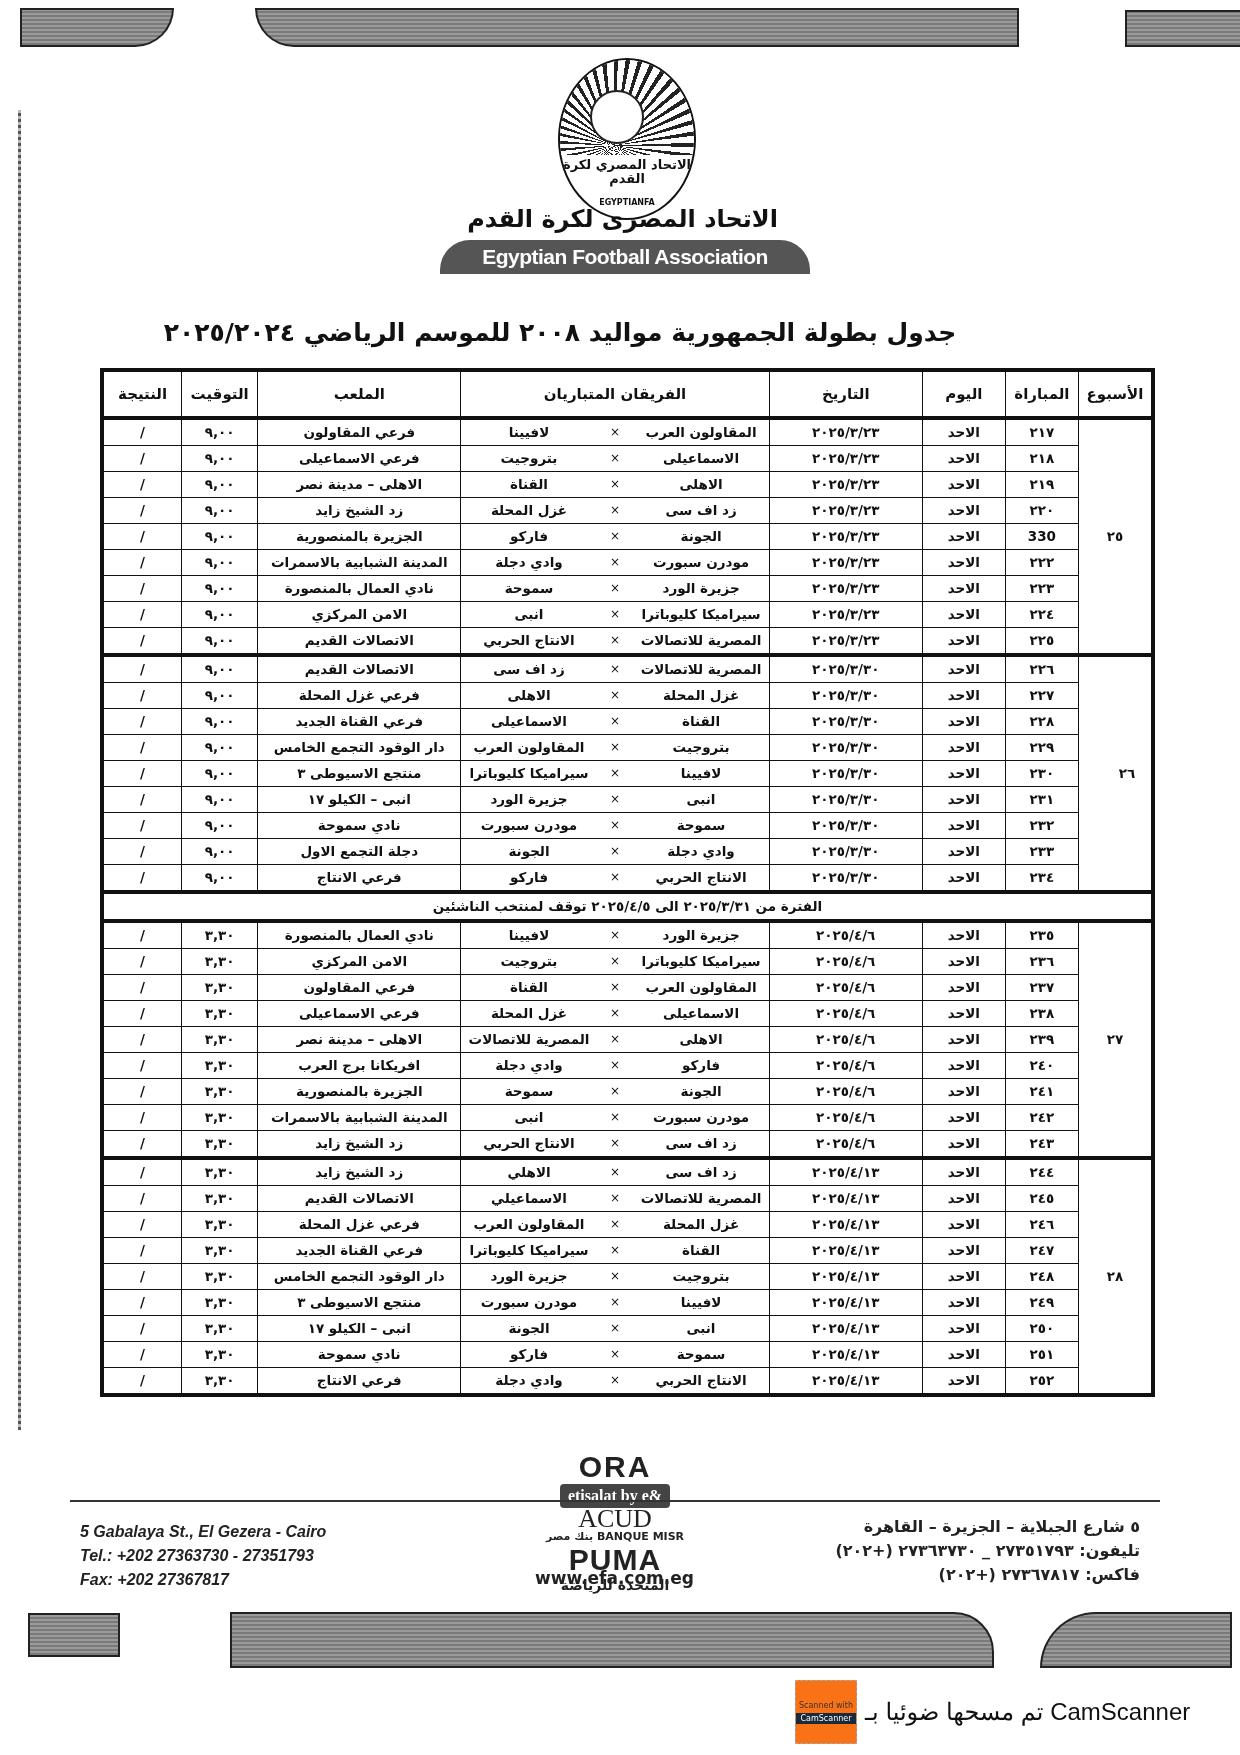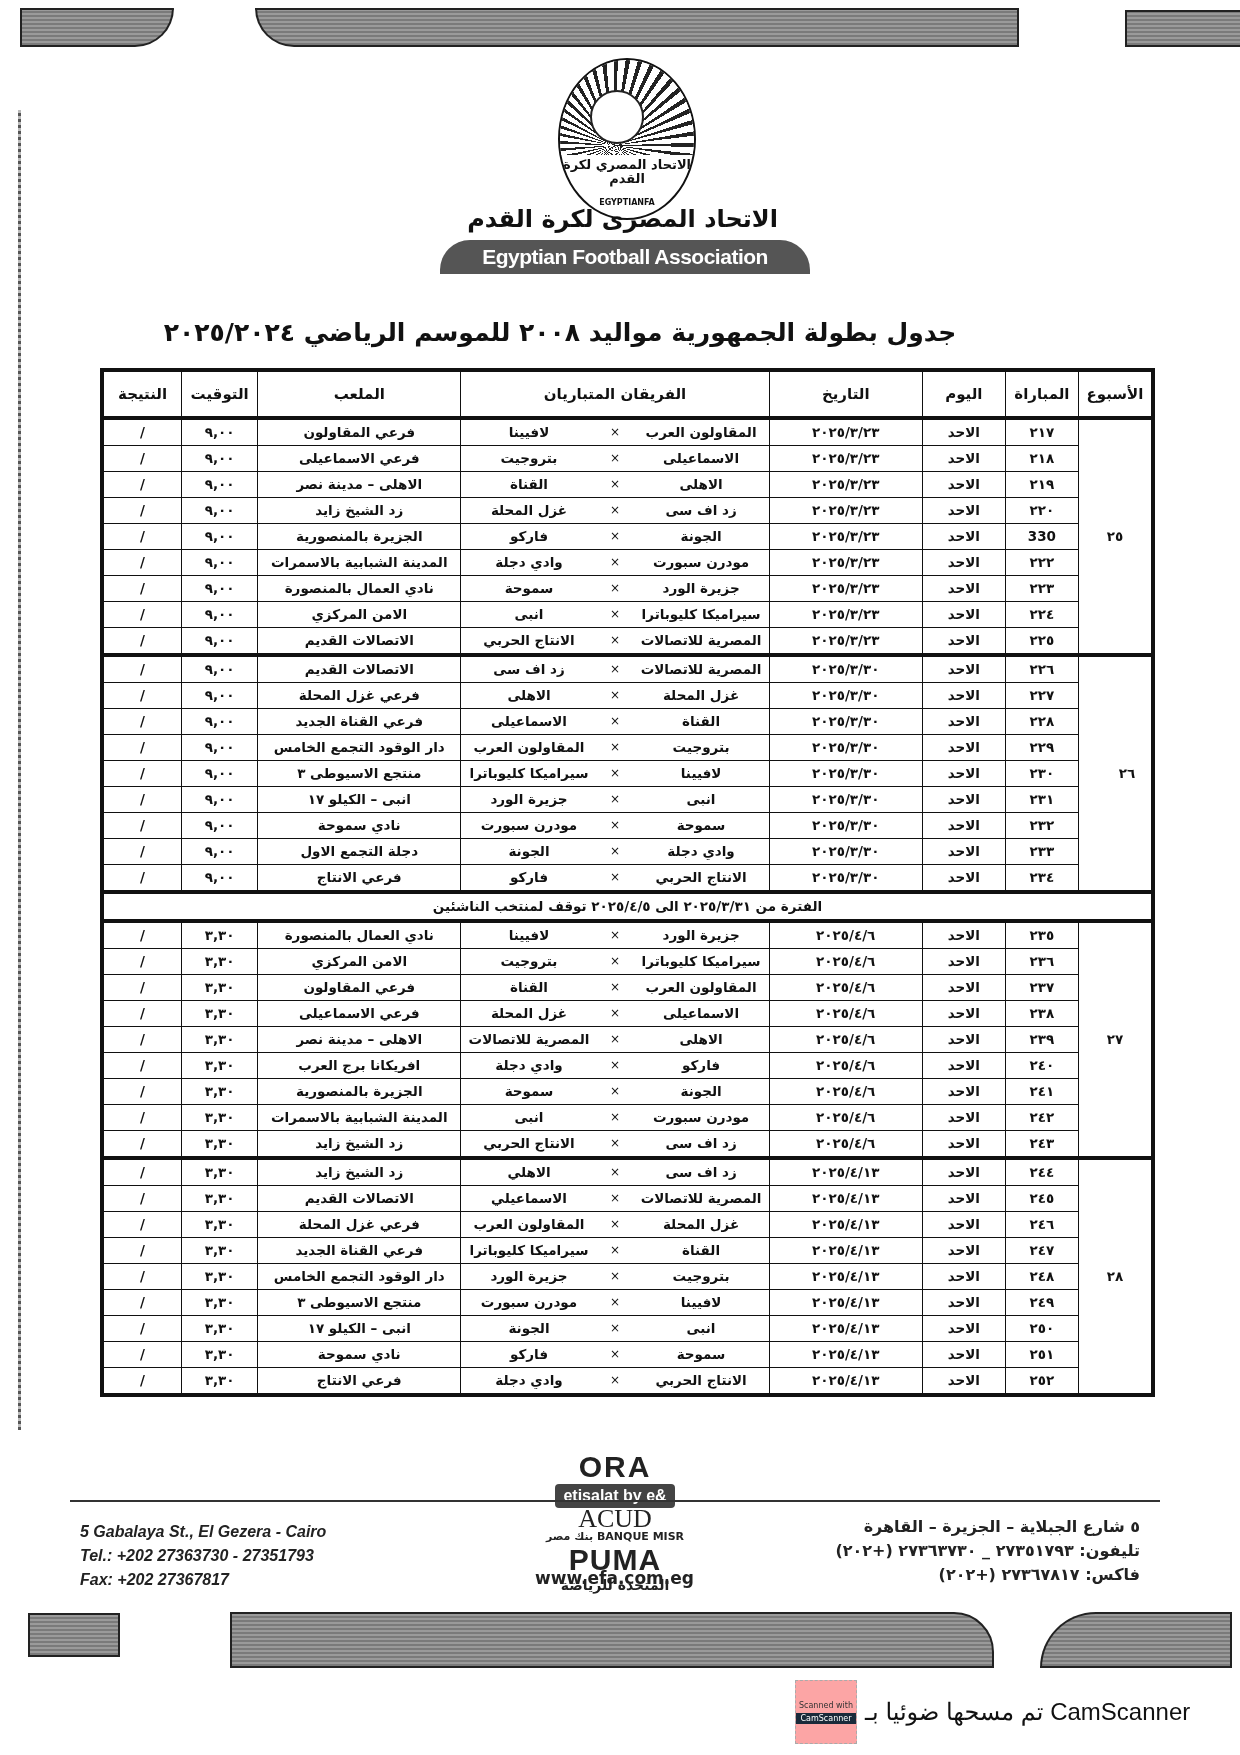--- a/index.html
+++ b/index.html
@@ -27,31 +27,31 @@
   td.week{font-size:15px;}
   td.note{font-size:12px;border-bottom:4px solid #111 !important;}
   td.teams{padding:0;}
   .tm{display:flex;align-items:center;justify-content:space-between;}
   .tm .t1{width:44%;text-align:center;}
   .tm .vs{width:12%;text-align:center;font-weight:normal;font-size:12px;}
   .tm .t2{width:44%;text-align:center;}
   .sponsors{position:absolute;left:230px;top:1450px;width:770px;height:40px;display:flex;align-items:center;justify-content:space-between;direction:ltr;flex-direction:column;}
   .sp{font-weight:bold;color:#222;}
   .sp.ora{font-size:30px;letter-spacing:2px;font-family:"Liberation Sans",sans-serif;}
-  .sp.eti{background:#444;color:#fff;font-size:16px;padding:3px 8px;border-radius:4px;font-family:Liberation Sans, sans-serif;}
+  .sp.eti{background:#444;color:#fff;font-size:16px;padding:3px 8px;border-radius:4px;font-family:Liberation Serif, serif;}
   .sp.acud{font-size:26px;font-weight:normal;font-family:"Liberation Serif",serif;text-align:center;line-height:22px;}
   .sp.bm{font-size:11px;text-align:center;}
   .sp.puma{font-size:30px;font-family:"Liberation Sans",sans-serif;letter-spacing:1px;}
   .sp.mut{font-size:14px;direction:rtl;}
   .hr{position:absolute;left:70px;top:1500px;width:1090px;height:2px;background:#333;}
   .addr-en{position:absolute;left:80px;top:1520px;font-family:"Liberation Sans",sans-serif;font-weight:bold;font-style:italic;font-size:16px;line-height:24px;color:#222;}
   .addr-ar{position:absolute;right:100px;top:1515px;direction:rtl;text-align:right;font-weight:bold;font-size:16px;line-height:24px;color:#222;}
   .website{position:absolute;left:535px;top:1568px;font-weight:bold;font-size:17px;color:#222;}
   .cam{position:absolute;left:795px;top:1680px;display:flex;align-items:center;gap:8px;direction:ltr;}
-  .cam .badge{width:60px;height:62px;border:1px dashed #aaa;background:#fca5a5;font-size:8px;text-align:center;color:#333;display:flex;flex-direction:column;justify-content:center;}
+  .cam .badge{width:60px;height:62px;border:1px dashed #aaa;background:#f97316;font-size:8px;text-align:center;color:#333;display:flex;flex-direction:column;justify-content:center;}
   .cam .badge span.cs{background:#1a2a3a;color:#fff;padding:1px 2px;margin-top:3px;}
   .cam .txt{font-family:"Liberation Sans",sans-serif;font-size:24px;color:#111;}
 </style>
 </head>
 <body>
 
 <div class="band top-left"></div>
 <div class="band top-mid"></div>
 <div class="band top-right"></div>
 <div class="leftedge"></div>

